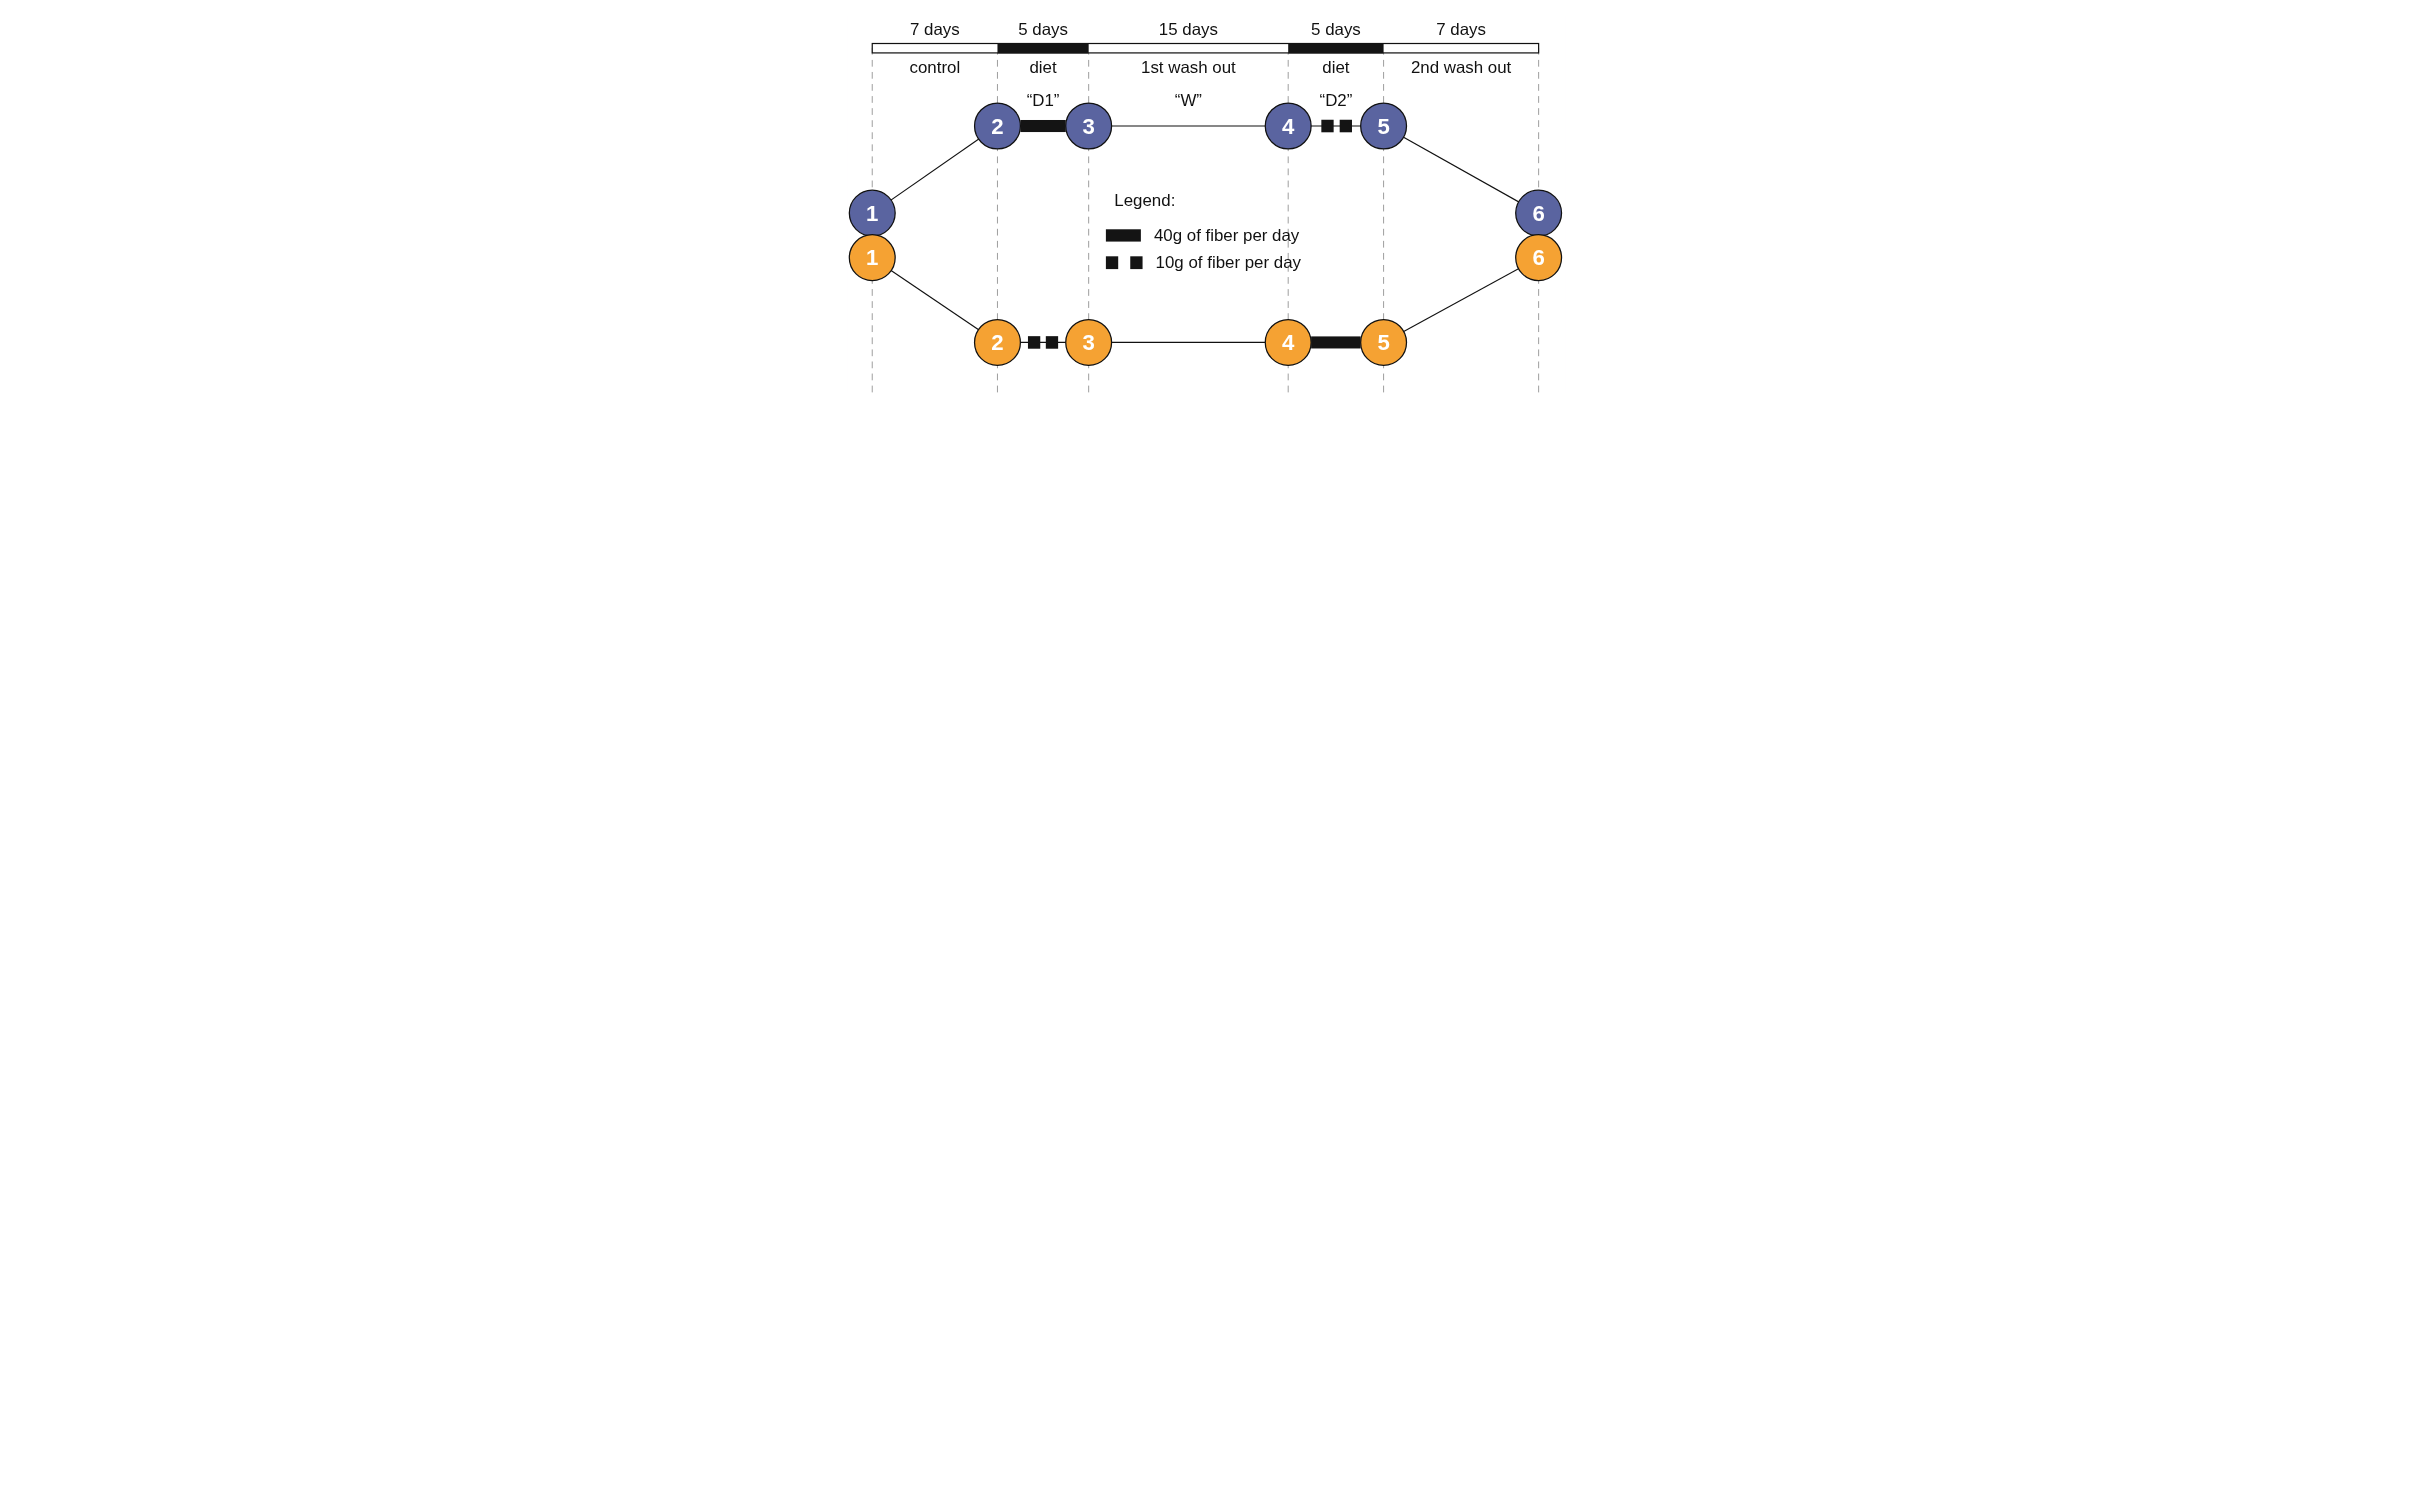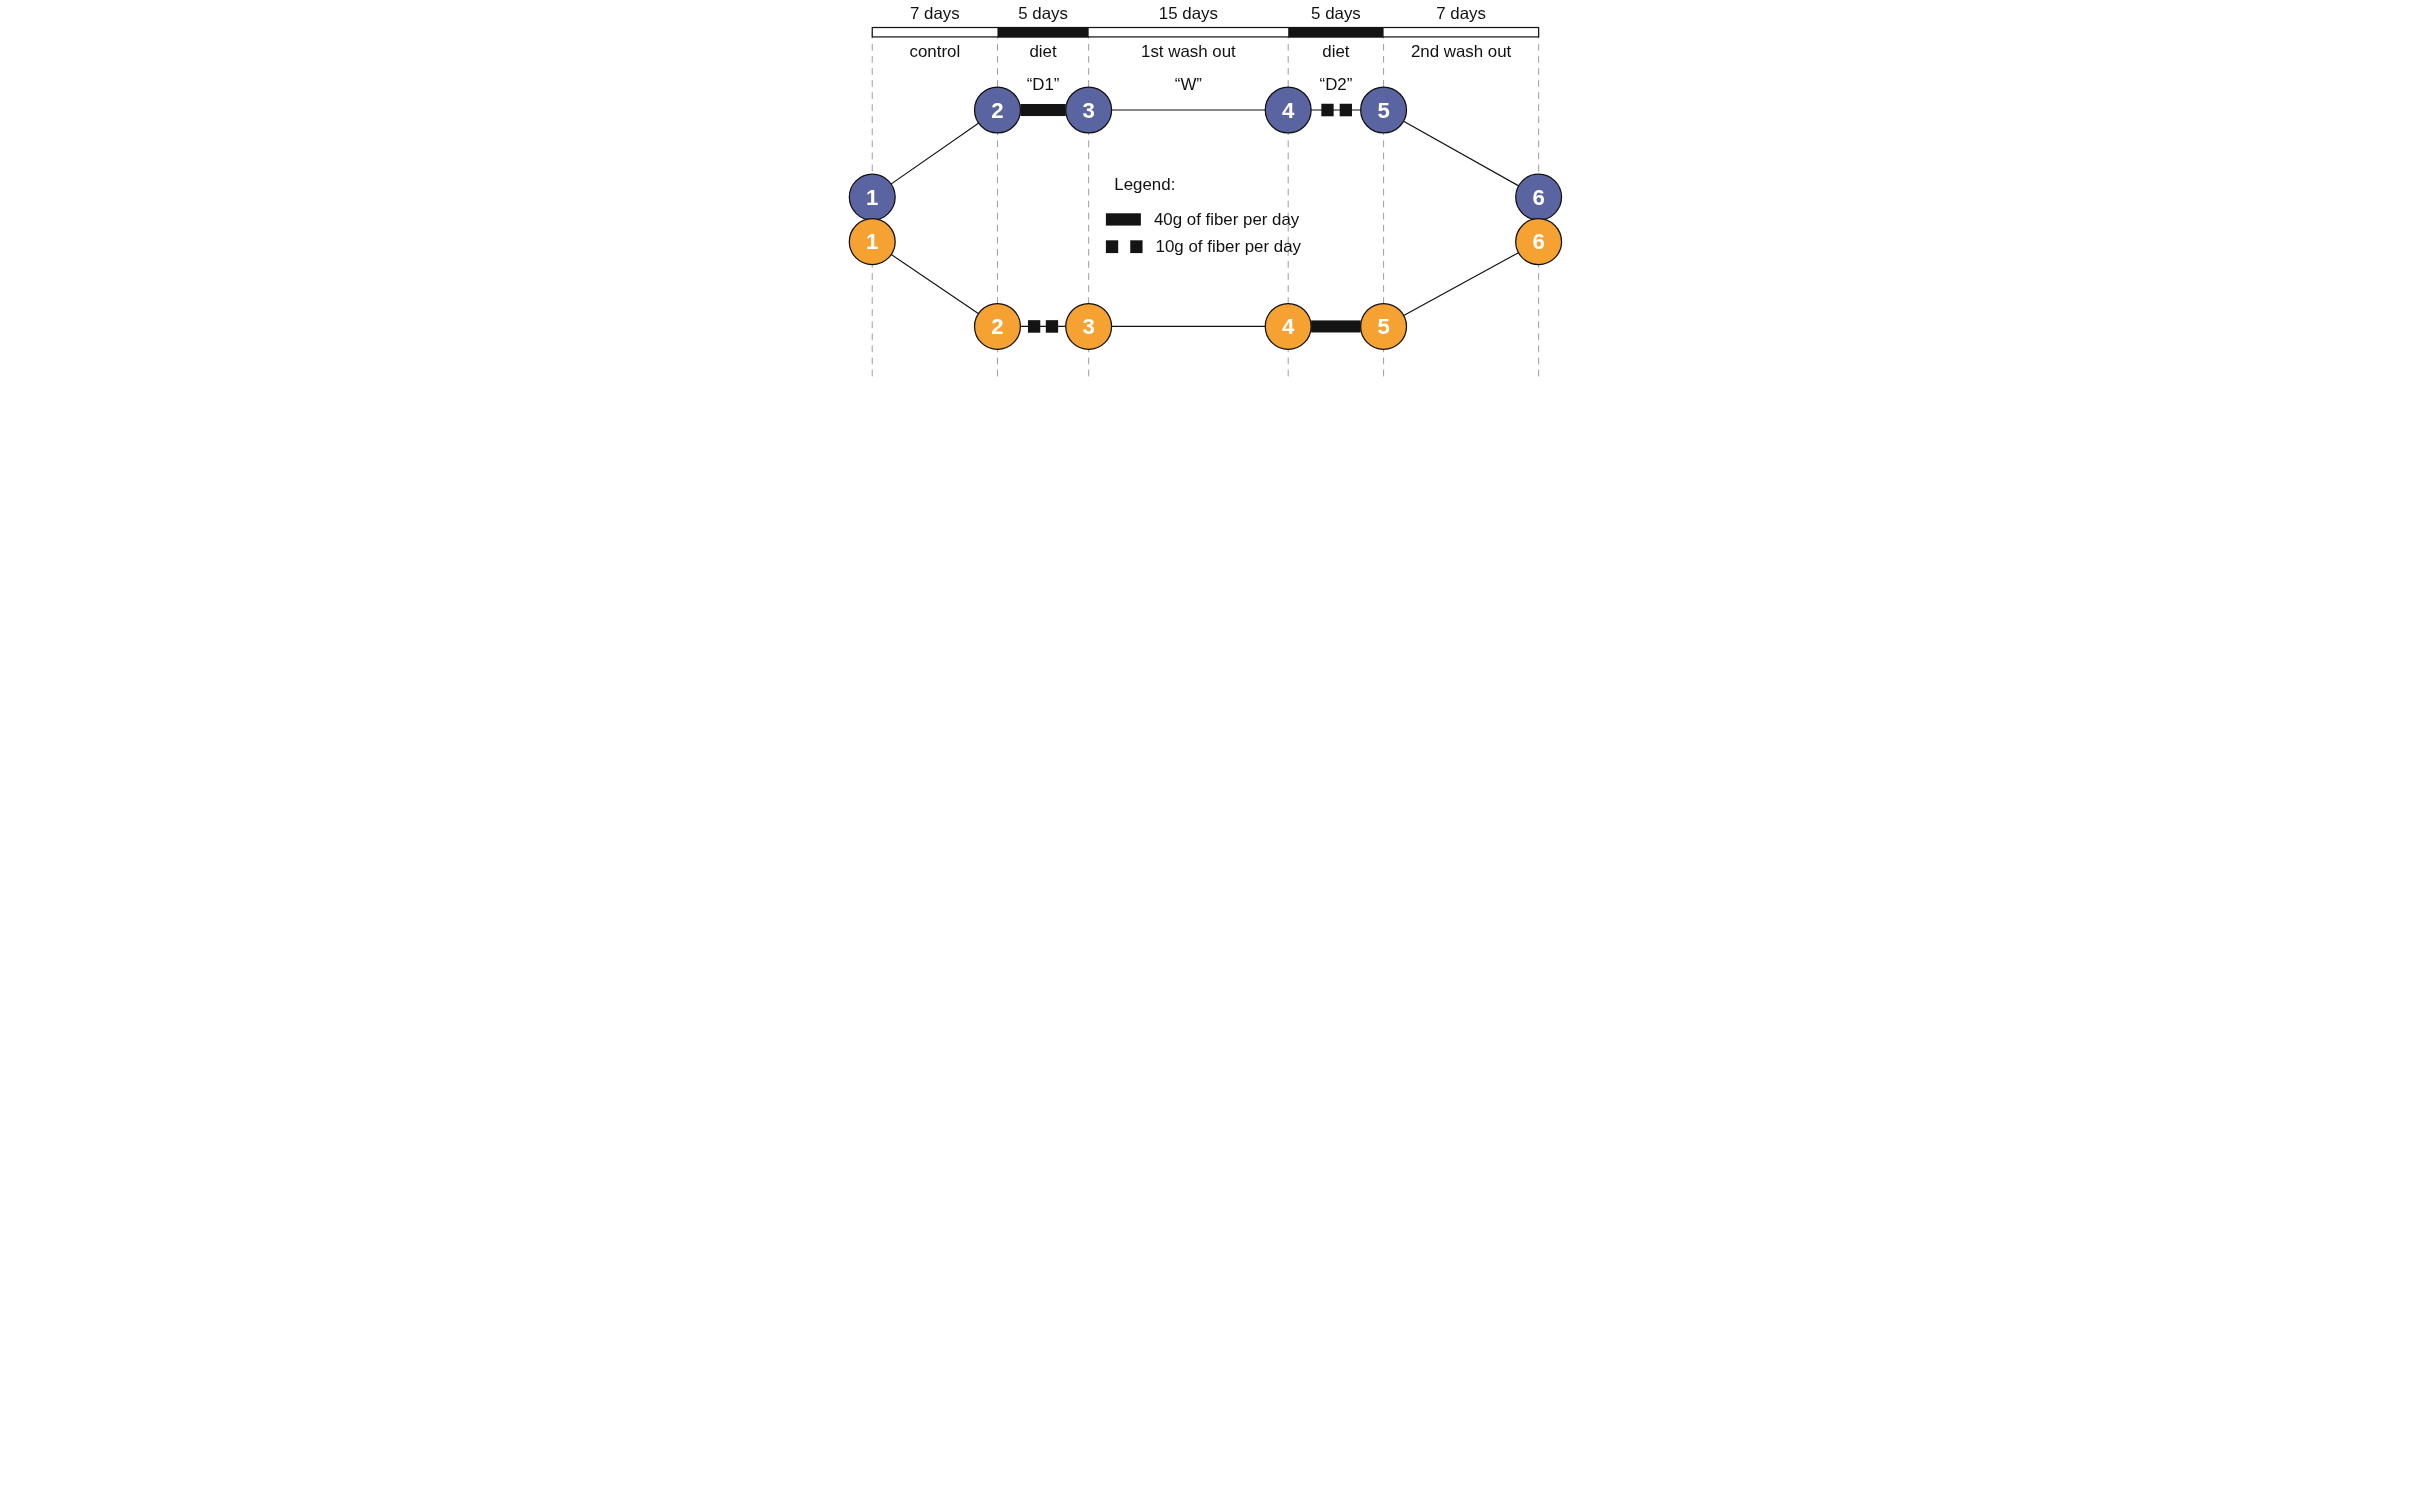--- a/index.html
+++ b/index.html
@@ -3,21 +3,21 @@
 <meta charset="utf-8">
 <style>
   html, body {
     margin: 0;
     padding: 0;
     background: #ffffff;
   }
   .stage {
     width: 100%;
     max-width: 719px;
-    margin: 0 auto;
+    margin: 16px auto;
     background: #f9a8d4;
   }
   svg {
     display: block;
     width: 100%;
     height: auto;
     font-family: "Liberation Sans", sans-serif;
   }
   .lbl {
     font-size: 35px;

